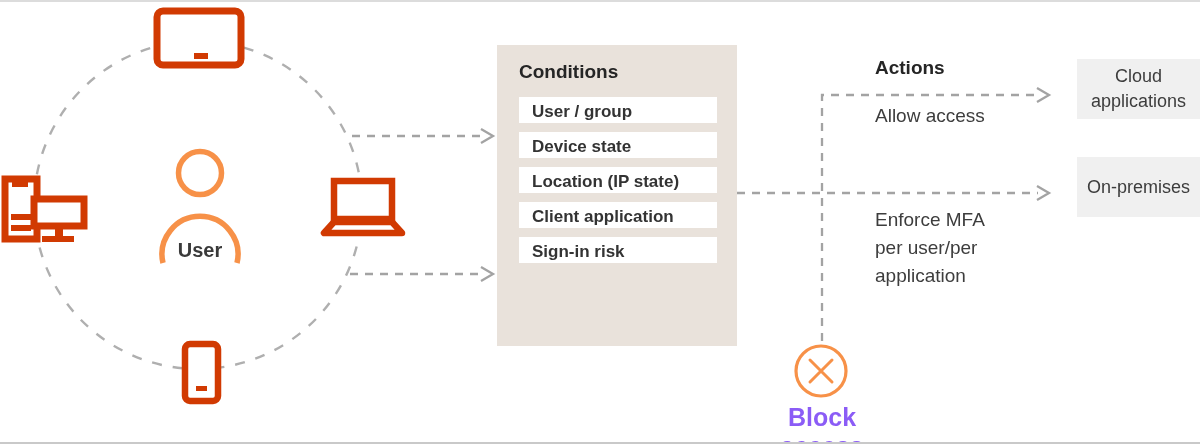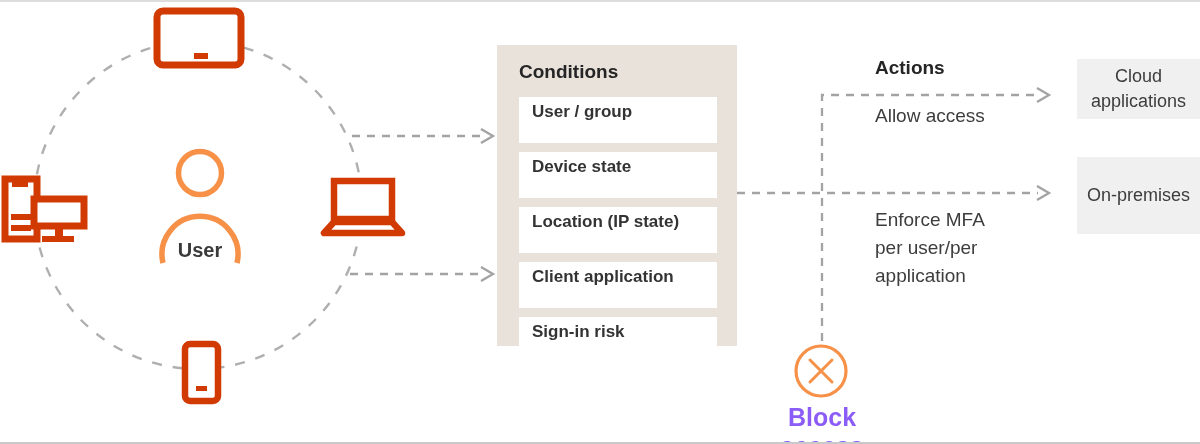--- a/index.html
+++ b/index.html
@@ -24,21 +24,21 @@
   }
 
   .conditions-panel {
     position: absolute; left: 497px; top: 43px; width: 240px; height: 301px;
     background: #e9e2db; box-sizing: border-box; padding: 16px 0 0 0;
   }
   .conditions-title {
     margin: 0 0 14px 22px; font-size: 19px; font-weight: 700; color: #252525;
   }
   .condition-row {
-    margin: 0 20px 9px 22px; height: 46px; line-height: 30px;
+    margin: 0 20px 9px 22px; height: 26px; line-height: 30px;
     background: #ffffff; padding-left: 13px;
     font-size: 17px; font-weight: 600; color: #333333;
     white-space: nowrap; overflow: hidden;
   }
 
   .actions-title {
     left: 875px; top: 55px; font-size: 19px; font-weight: 700; color: #252525;
   }
   .allow-label {
     left: 875px; top: 103px; font-size: 19px; font-weight: 400; color: #3d3d3d;
@@ -52,21 +52,21 @@
     font-size: 25px; font-weight: 700; color: #8b5cf6;
   }
 
   .dest-box {
     position: absolute; left: 1077px; width: 123px;
     background: #f0f0f0; display: flex; align-items: center; justify-content: center;
     text-align: center; font-size: 18px; font-weight: 400; color: #3d3d3d;
     line-height: 25px;
   }
   .dest-cloud { top: 57px; height: 60px; }
-  .dest-onprem { top: 155px; height: 77px; }
+  .dest-onprem { top: 155px; height: 60px; }
 </style>
 </head>
 <body>
 
 <div class="canvas">
 
   <svg class="layer" width="1200" height="444" viewBox="0 0 1200 444">
 
     <circle cx="198" cy="203" r="164" fill="none" stroke="#afafaf" stroke-width="2.4" stroke-dasharray="10 11"></circle>
 

